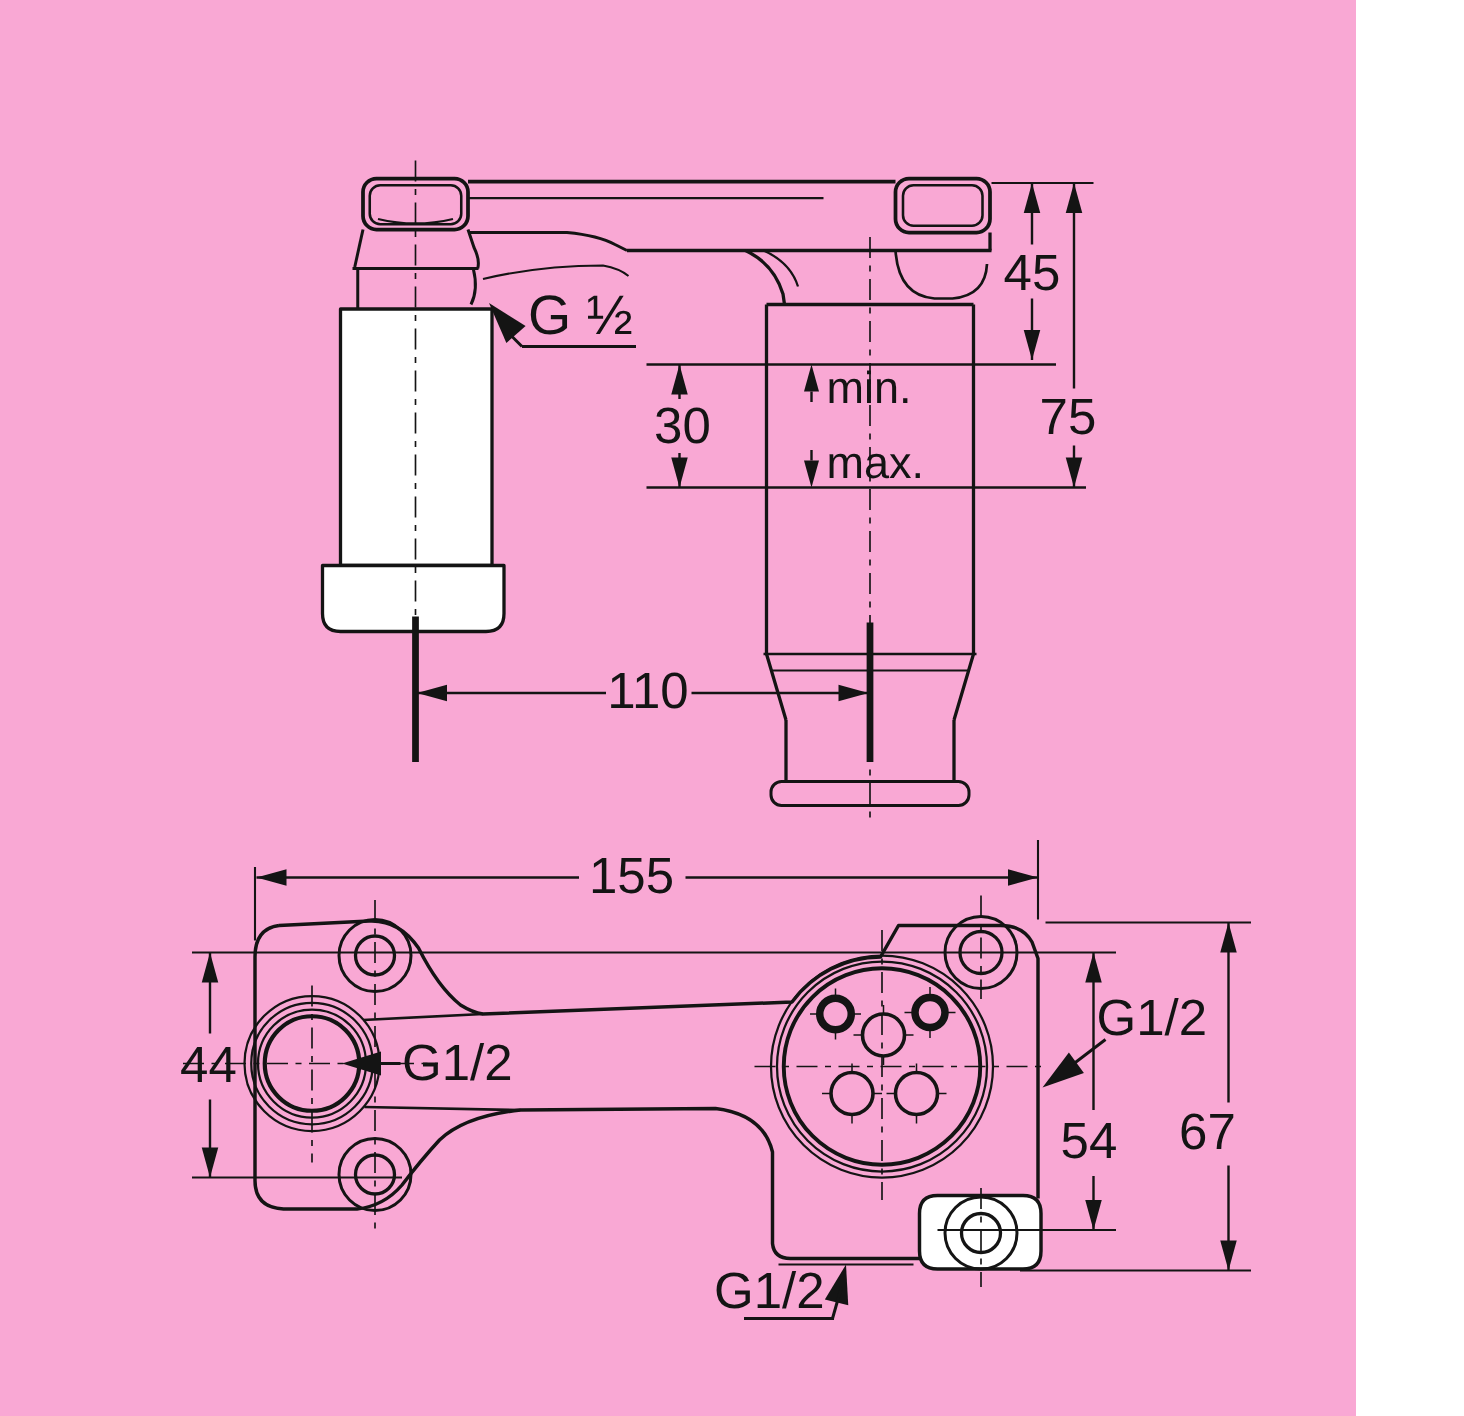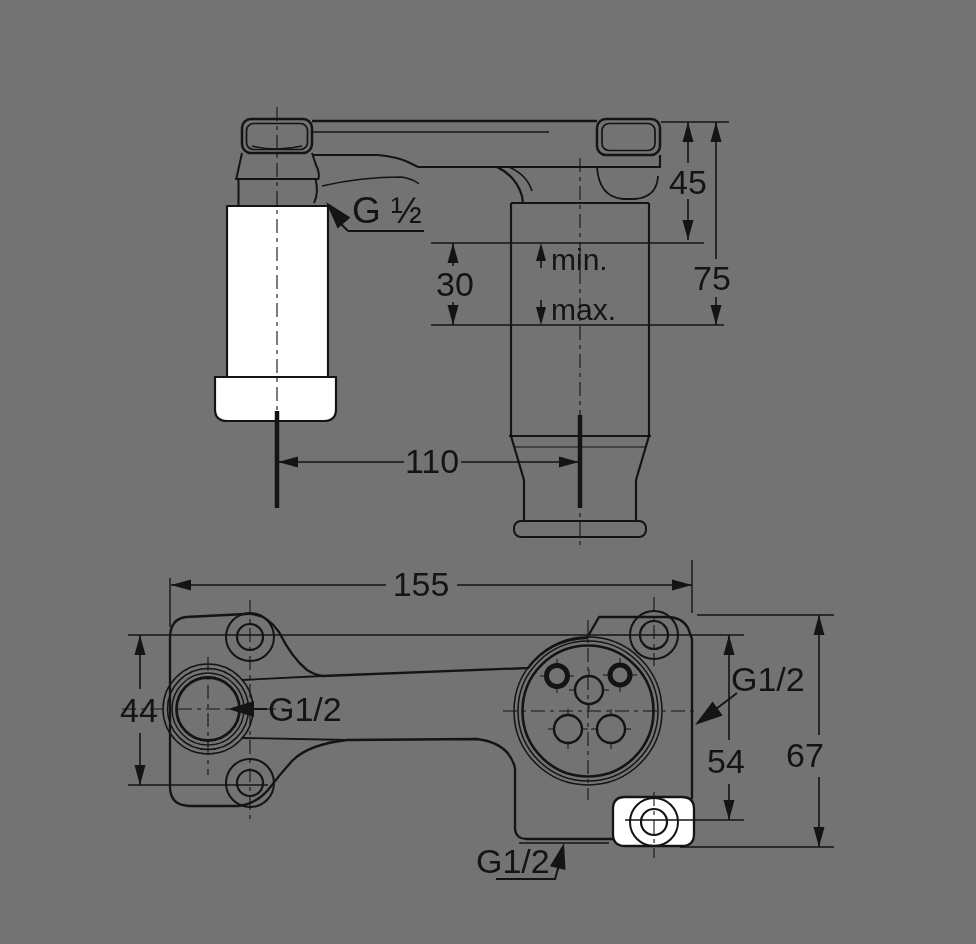--- a/index.html
+++ b/index.html
@@ -1,16 +1,16 @@
 <!DOCTYPE html>
 <html><head>
 <meta charset="utf-8">
 <style>
   html,body{margin:0;padding:0;background:#ffffff;}
-  .stage{width:976px;height:944px;background:#737373;position:relative;overflow:hidden;}
+  .stage{width:904px;height:944px;background:#f9a8d4;position:relative;overflow:hidden;}
   svg{display:block;}
   text{font-family:"Liberation Sans","DejaVu Sans",sans-serif;fill:#141414;stroke:none;}
   .dim{font-size:34px;}
   .dim-s{font-size:30px;}
   .thread{font-size:34px;}
   .thread-top{font-size:37px;}
 </style>
 </head>
 <body>
 

